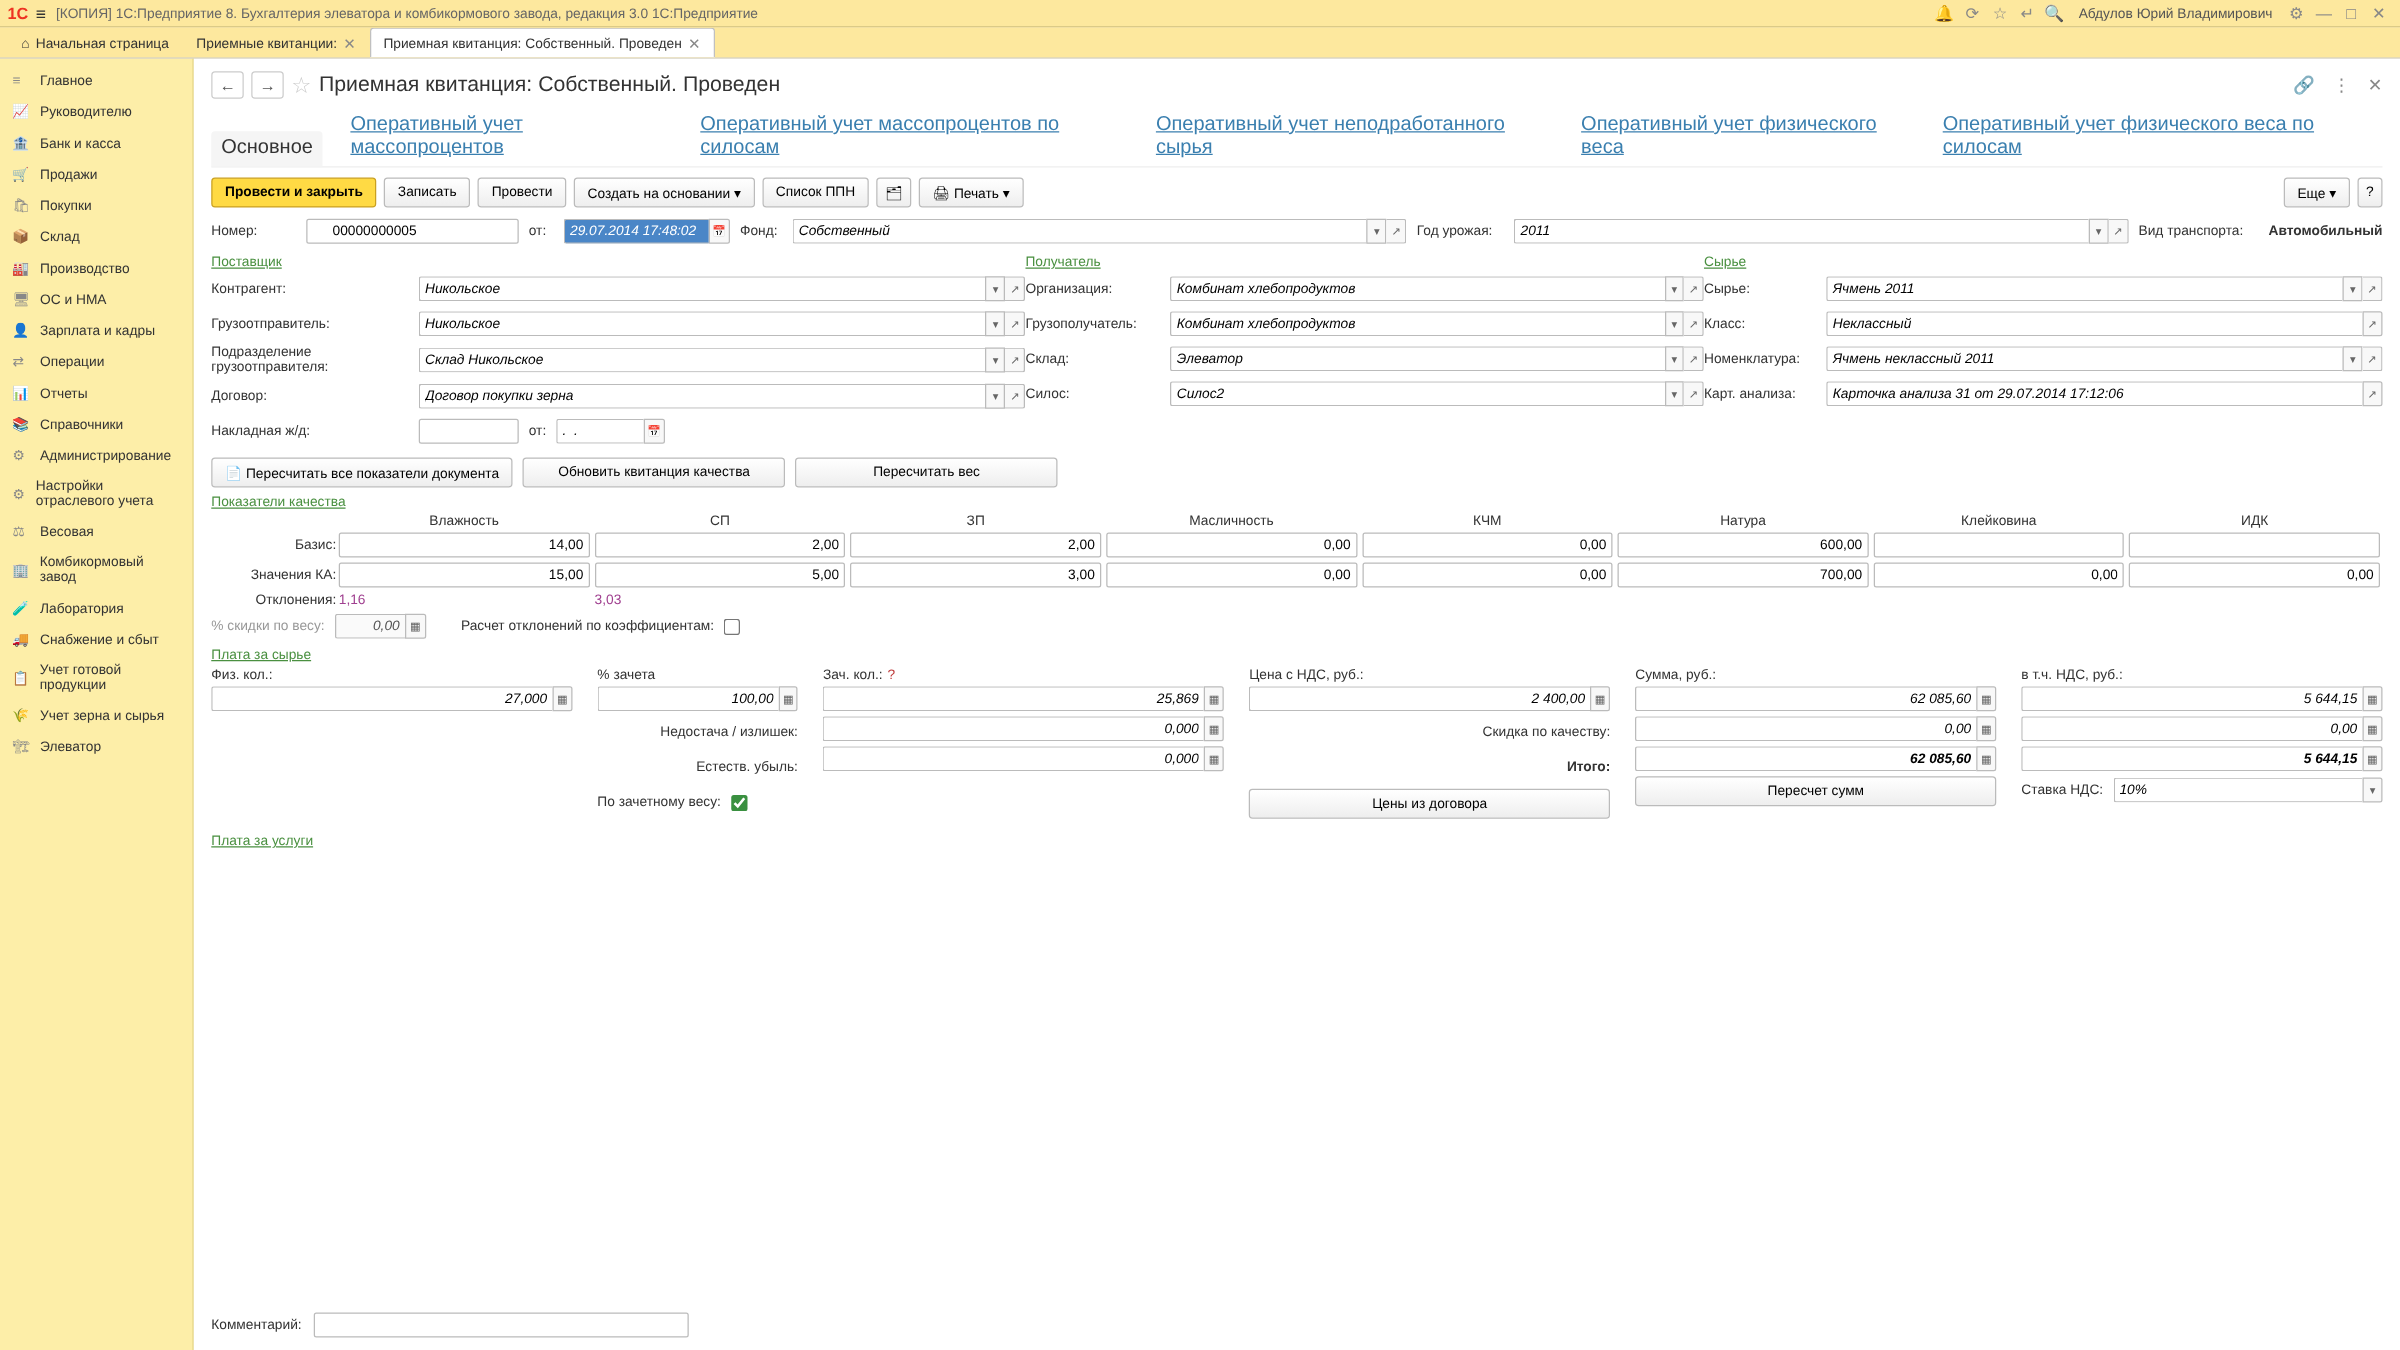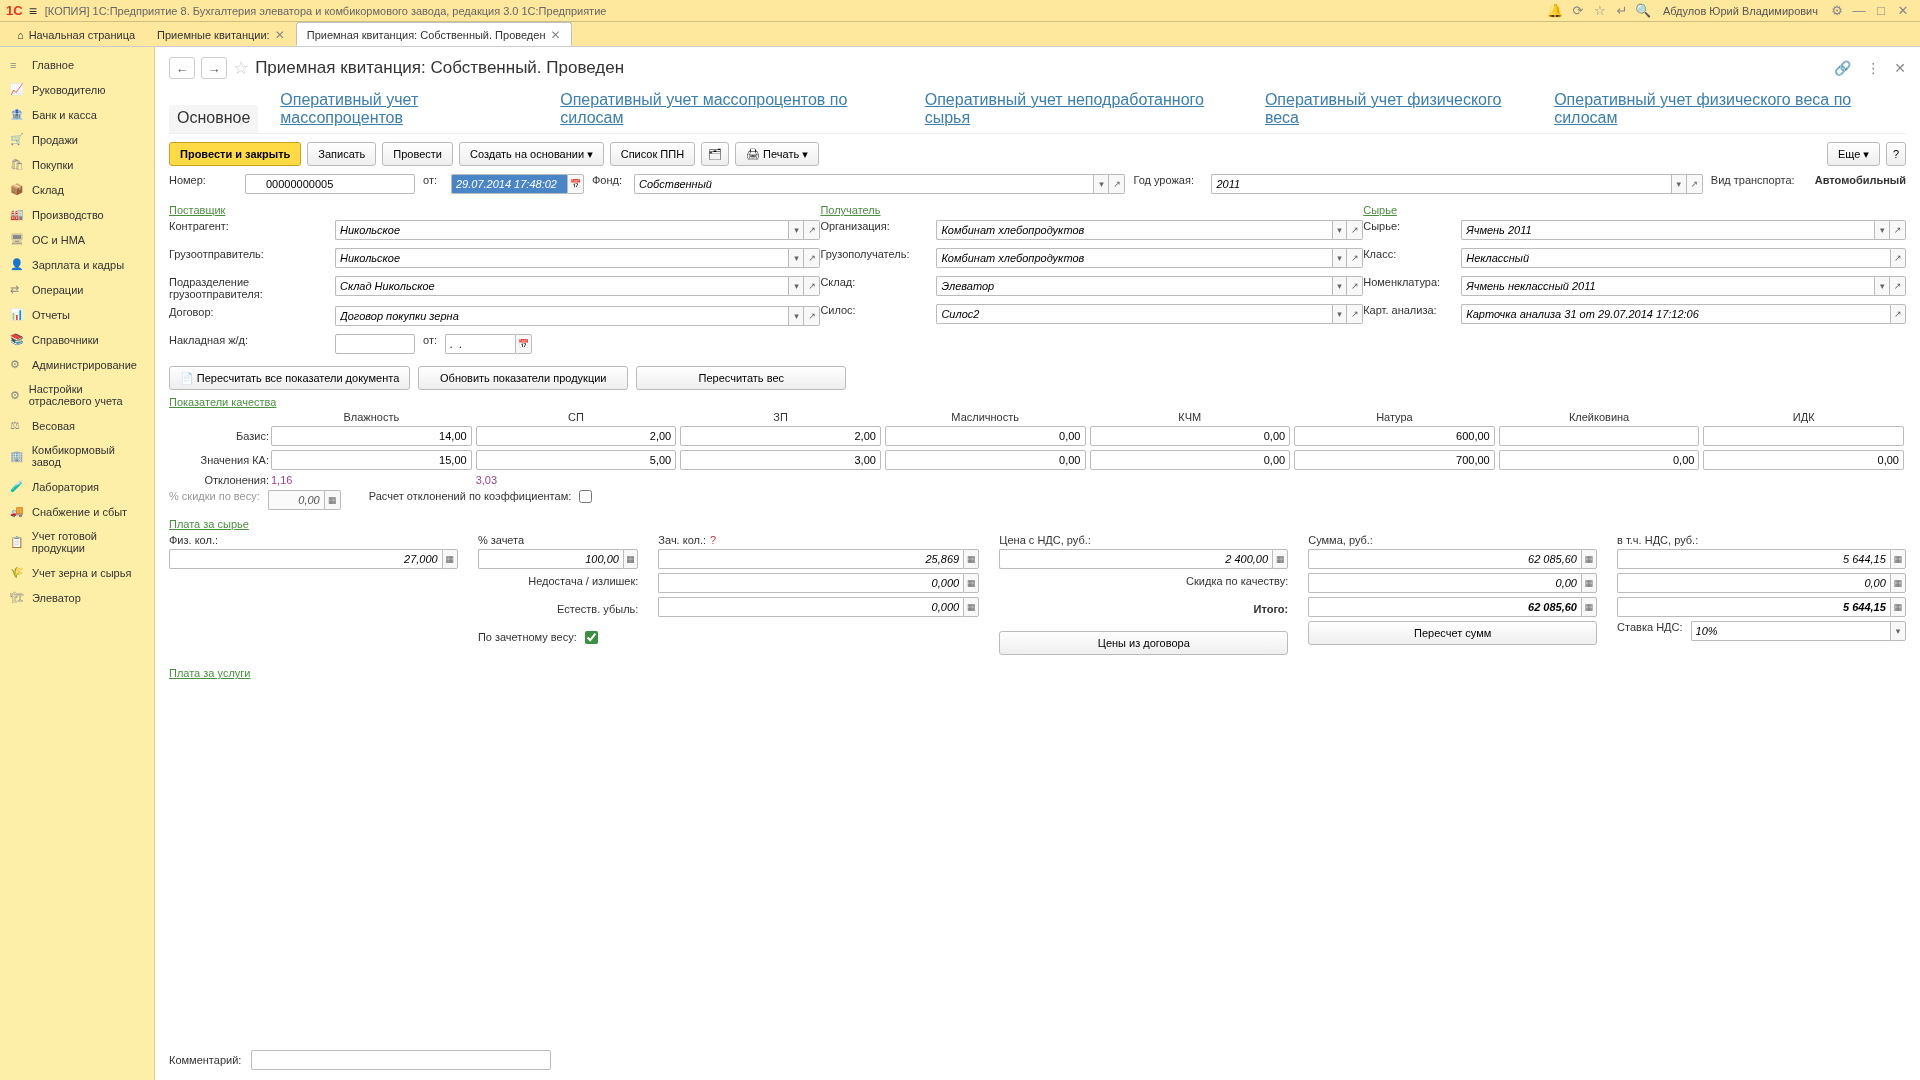--- a/index.html
+++ b/index.html
@@ -27,21 +27,21 @@
 .doc-header .spacer { flex: 1; }
 .hdr-icon { color: #888; font-size: 14px; cursor: pointer; margin-left: 8px; }
 .subtabs { display: flex; gap: 14px; align-items: end; border-bottom: 1px solid #eee; margin-bottom: 8px; }
 .subtab { padding: 4px 8px 6px; font-size: 16px; color: #3a7faf; cursor: pointer; text-decoration: underline; }
 .subtab.active { color: #333; text-decoration: none; background: #f5f5f5; border-radius: 3px 3px 0 0; }
 .toolbar { display: flex; gap: 6px; align-items: center; margin-bottom: 8px; }
 .btn { height: 24px; padding: 0 10px; border: 1px solid #bbb; background: linear-gradient(#fff,#eee); border-radius: 3px; font-size: 11px; cursor: pointer; }
 .btn.primary { background: #ffda44; border-color: #caa020; font-weight: bold; }
 .btn.icon { padding: 0 6px; }
 .toolbar .spacer { flex: 1; }
-.form-row { display: flex; align-items: flex-start; gap: 8px; margin-bottom: 6px; font-size: 11px; min-height: 22px; }
+.form-row { display: flex; align-items: center; gap: 8px; margin-bottom: 6px; font-size: 11px; min-height: 22px; }
 .lbl { min-width: 68px; color: #333; }
 .lbl-w { width: 158px; }
 .inp { height: 20px; border: 1px solid #bbb; border-radius: 2px; padding: 0 4px; font-size: 11px; }
 .inp-group { display: flex; align-items: stretch; }
 .inp-group .inp { border-right: none; border-radius: 2px 0 0 2px; font-style: italic; }
 .inp-group .mini-btn { width: 17px; border: 1px solid #bbb; background: #f8f8f8; font-size: 9px; cursor: pointer; color: #666; }
 .inp-group .mini-btn + .mini-btn { border-left: none; }
 .inp-group .mini-btn:last-child { border-radius: 0 2px 2px 0; }
 .highlighted { background: #4a86c7 !important; color: #fff !important; }
 .cols { display: flex; gap: 0; margin-bottom: 4px; }
@@ -356,21 +356,21 @@
             <div class="inp-group" style="flex:1">
               <input class="inp" style="width: 100%;" value="Карточка анализа 31 от 29.07.2014 17:12:06">
               <button class="mini-btn">↗</button>
             </div>
           </div>
       </div>
     </div>
 
     <div class="form-row">
       <button class="btn">📄 <span>Пересчитать все показатели документа</span></button>
-      <button class="btn" style="width:210px">Обновить показатели продукции</button>
+      <button class="btn" style="width:210px">Обновить квитанция качества</button>
       <button class="btn" style="width:210px">Пересчитать вес</button>
     </div>
 
     <a class="link green">Показатели качества</a>
     <div class="quality-table">
       <div class="qt-head" id="qt-head">
           <div class="qh qh-lbl"></div>
           <div class="qh">Влажность</div>
           <div class="qh">СП</div>
           <div class="qh">ЗП</div>

